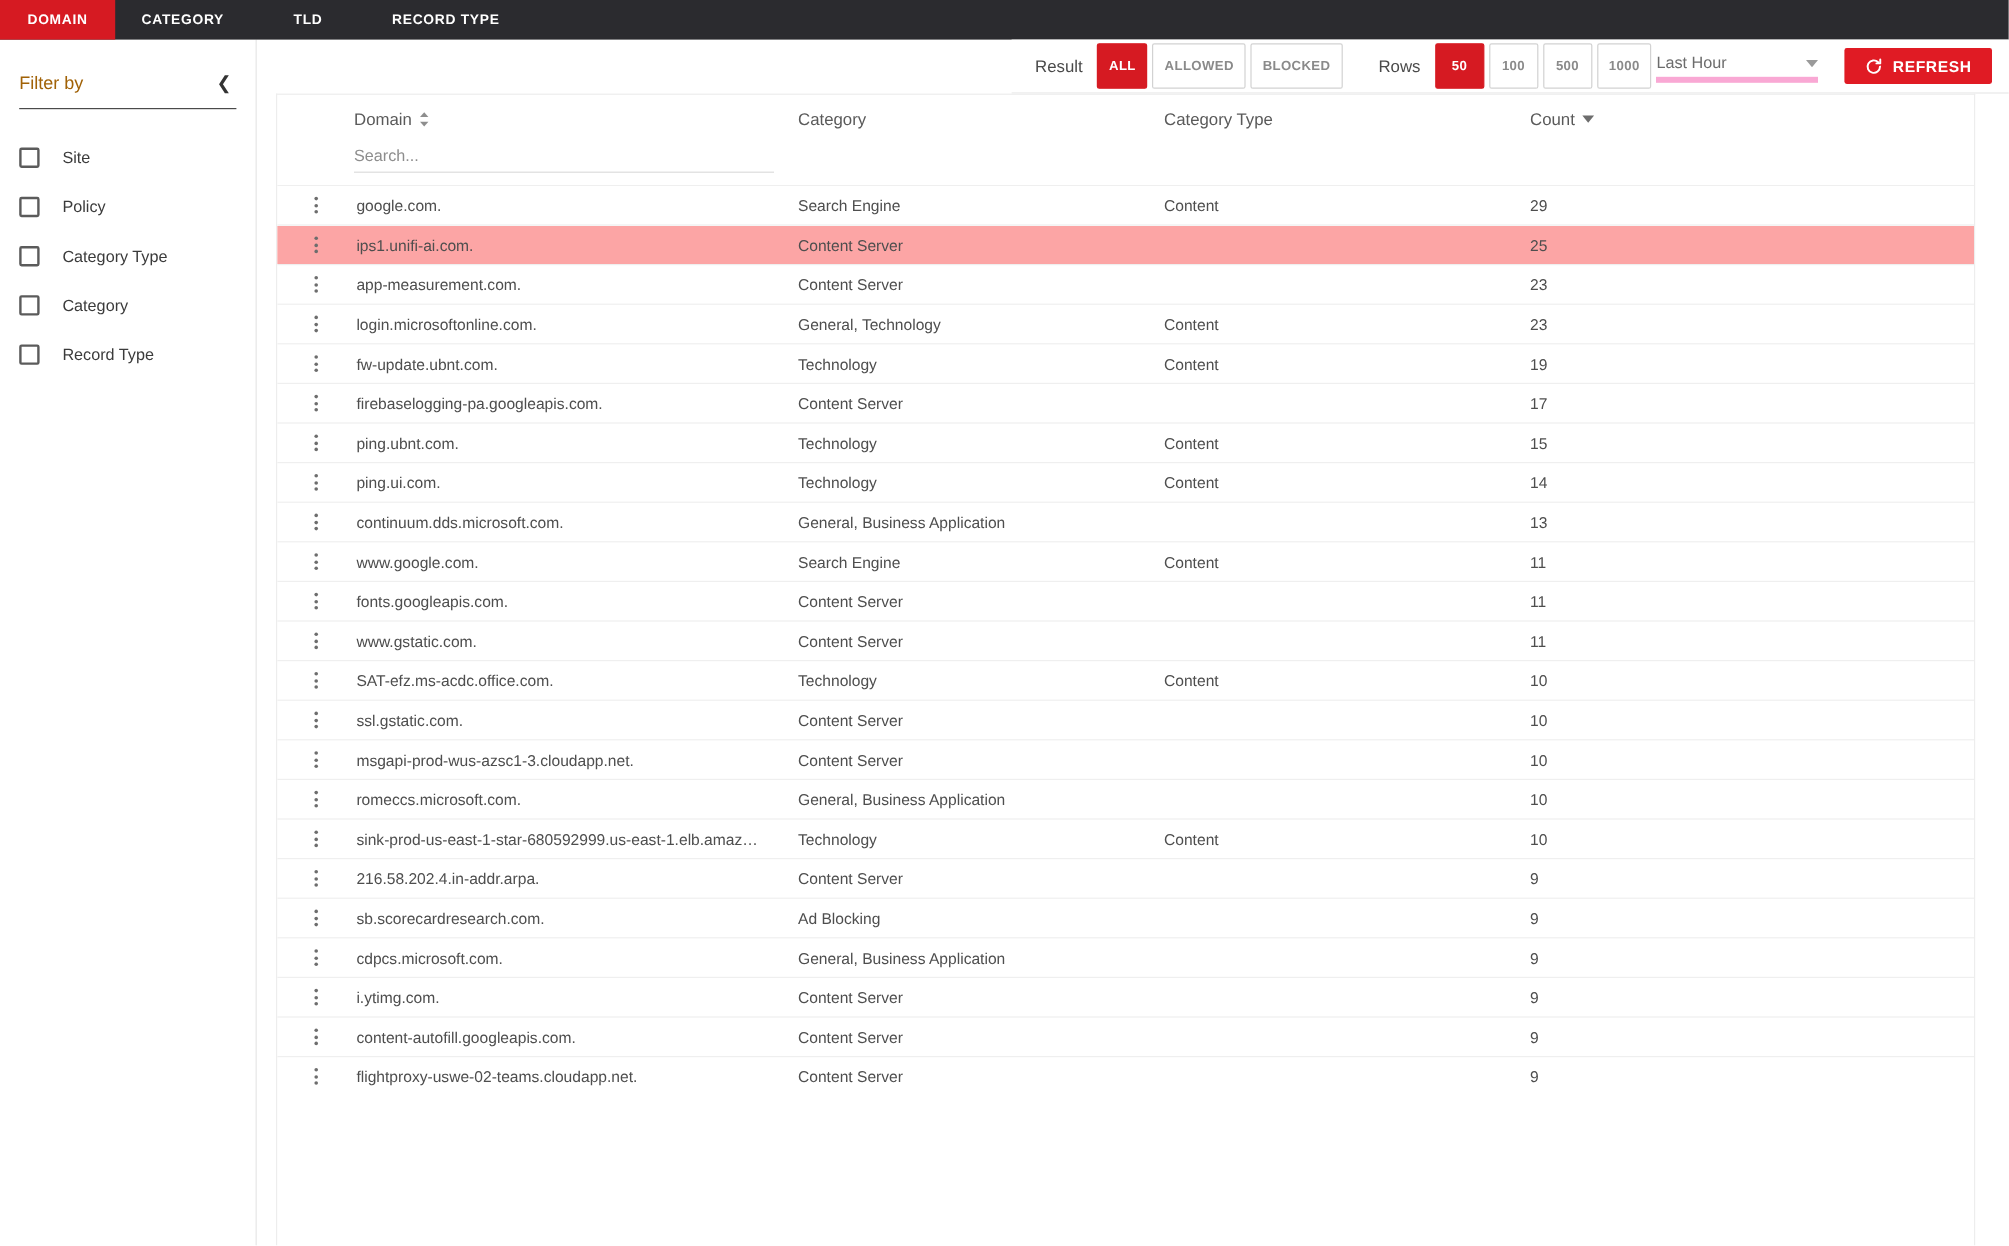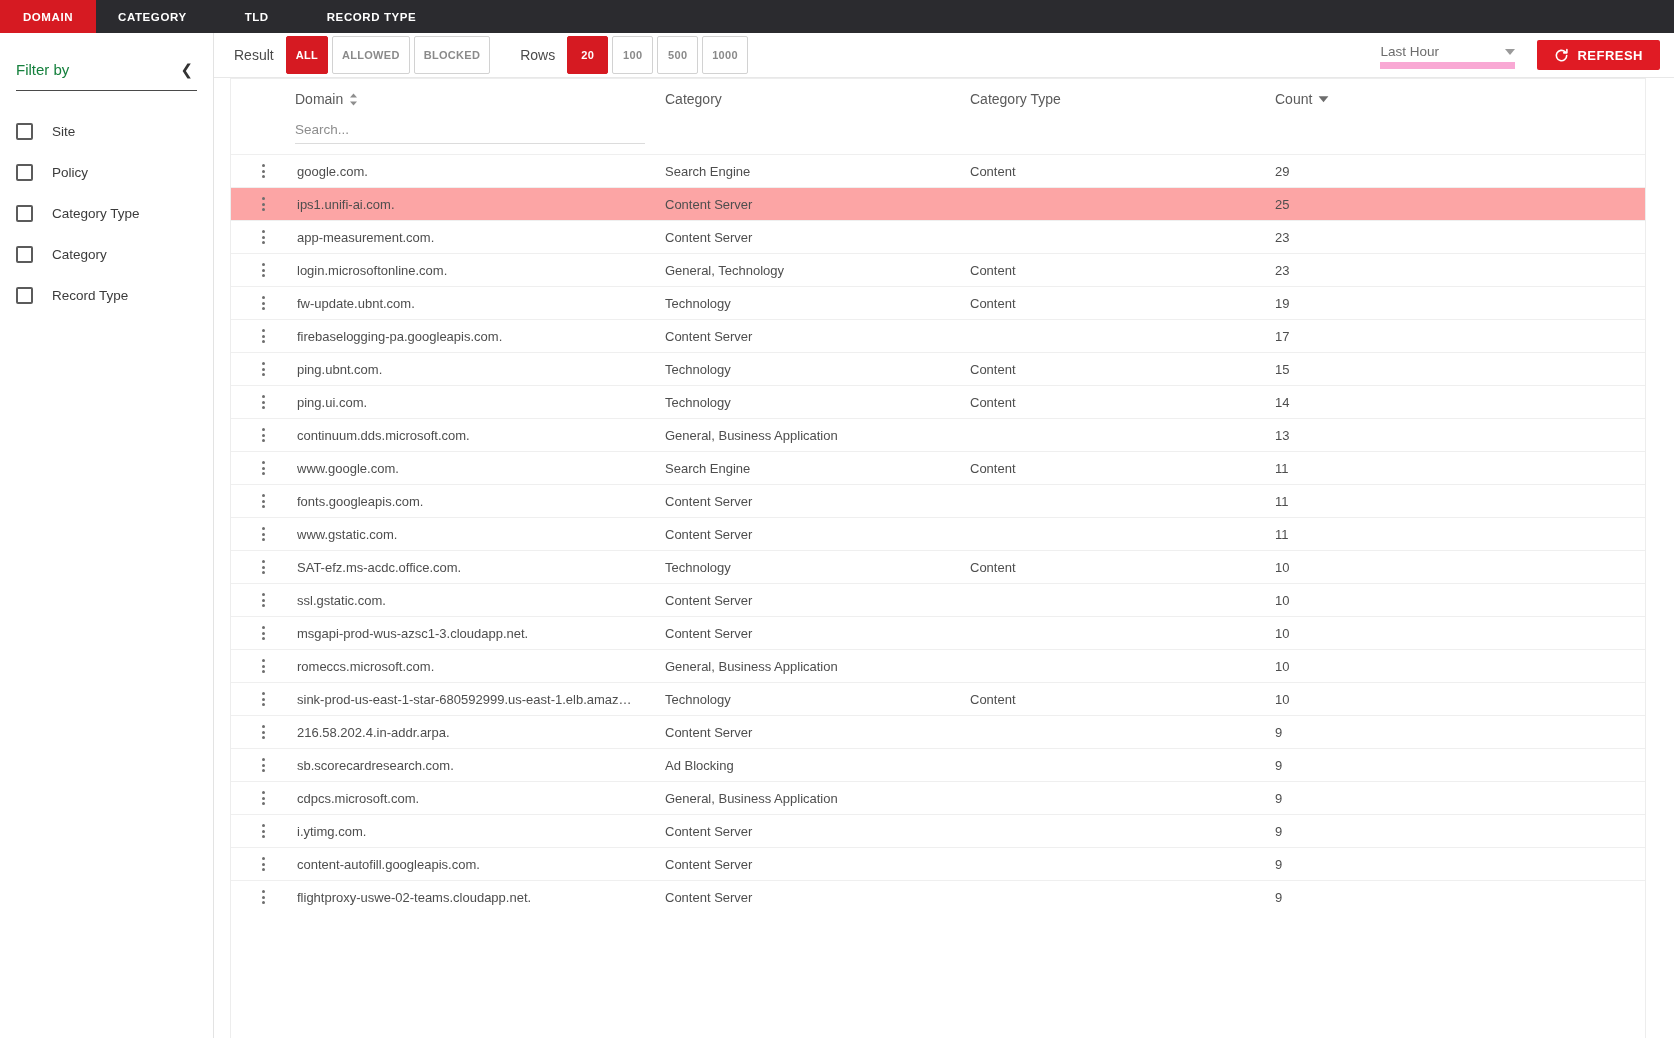--- a/index.html
+++ b/index.html
@@ -41,21 +41,21 @@
     border-right: 1px solid #e3e3e3;
     padding: 0 16px;
     flex: 0 0 214px;
   }
   .filter-head {
     display: flex; align-items: center; justify-content: space-between;
     height: 42px;
     border-bottom: 1px solid #4a4a4a;
     margin-top: 16px;
   }
-  .filter-title { font-size: 15px; color: #15803d; text-align: center; }
+  .filter-title { font-size: 15px; color: #a16207; text-align: center; }
   .collapse-chevron {
     font-size: 15px; color: #333; cursor: pointer; line-height: 1;
     padding: 2px 4px;
   }
   .filter-list { margin-top: 20px; }
   .filter-row {
     display: flex; align-items: center;
     height: 41px;
     cursor: pointer;
   }
@@ -66,21 +66,21 @@
     flex: 0 0 17px;
     background: #fff;
   }
   .filter-label {
     margin-left: 19px;
     font-size: 13.5px;
     color: #3b3b3b;
   }
 
   
-  .main { flex: 1; display: flex; flex-direction: column; min-width: 0; background: #fff; }
+  .main { flex: 1; display: flex; flex-direction: column; min-width: 0; background: #fff; align-items: flex-end; }
 
   .toolbar {
     height: 45px;
     display: flex; align-items: center;
     padding: 0 14px 0 20px;
     border-bottom: 1px solid #e8e8e8;
     background: #fff;
     position: relative;
   }
   .tb-label { font-size: 14px; color: #4a4a4a; margin-right: 12px; }
@@ -100,21 +100,21 @@
     margin-right: 4px;
     cursor: pointer;
     user-select: none;
   }
   .seg-btn.active { background: #d61a22; border-color: #d61a22; color: #fff; }
   .spacer-28 { width: 26px; }
   .tb-right { margin-left: auto; display: flex; align-items: center; }
 
   .range-select {
     width: 135px;
-    border-bottom: 7px solid #f9a8d4;
+    border-bottom: 5px solid #f9a8d4;
     height: 28px;
     display: flex; align-items: center; justify-content: space-between;
     margin-right: 22px;
     cursor: pointer;
     gap: 16px;
   }
   .range-text { font-size: 13.5px; color: #6c6c6c; }
   .caret-down {
     width: 0; height: 0;
     border-left: 5px solid transparent;
@@ -266,21 +266,21 @@
       <div class="seg" id="result-seg">
           <div class="seg-btn active">ALL</div>
           <div class="seg-btn">ALLOWED</div>
           <div class="seg-btn">BLOCKED</div>
         </div>
 
       <span class="spacer-28"></span>
 
       <span class="tb-label">Rows</span>
       <div class="seg" id="rows-seg">
-          <div class="seg-btn active">20</div>
+          <div class="seg-btn active">50</div>
           <div class="seg-btn">100</div>
           <div class="seg-btn">500</div>
           <div class="seg-btn">1000</div>
         </div>
 
       <div class="tb-right">
         <div class="range-select">
           <span class="range-text">Last Hour</span>
           <span class="caret-down"></span>
         </div>

